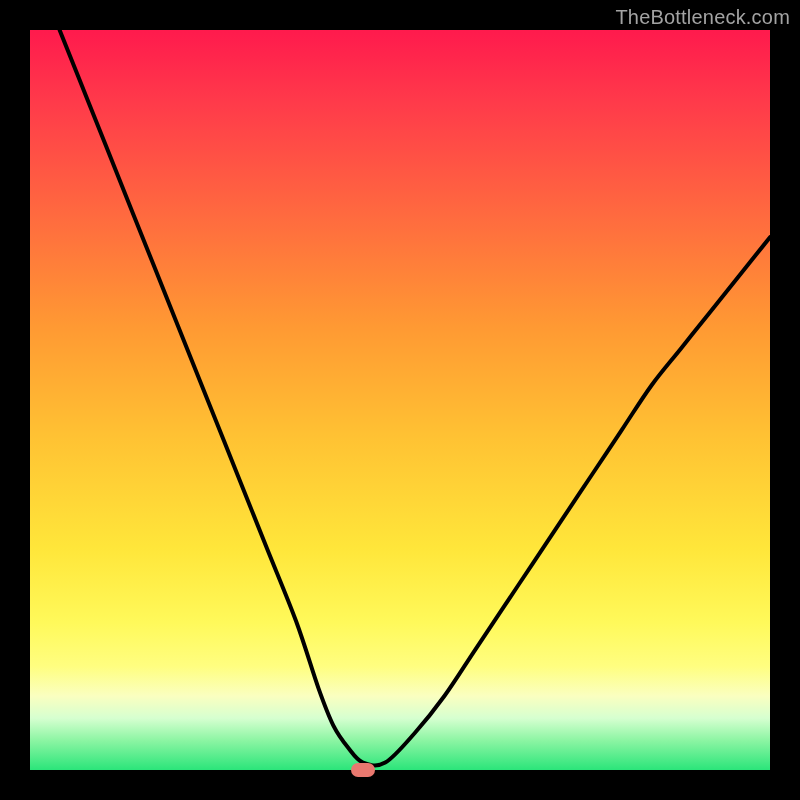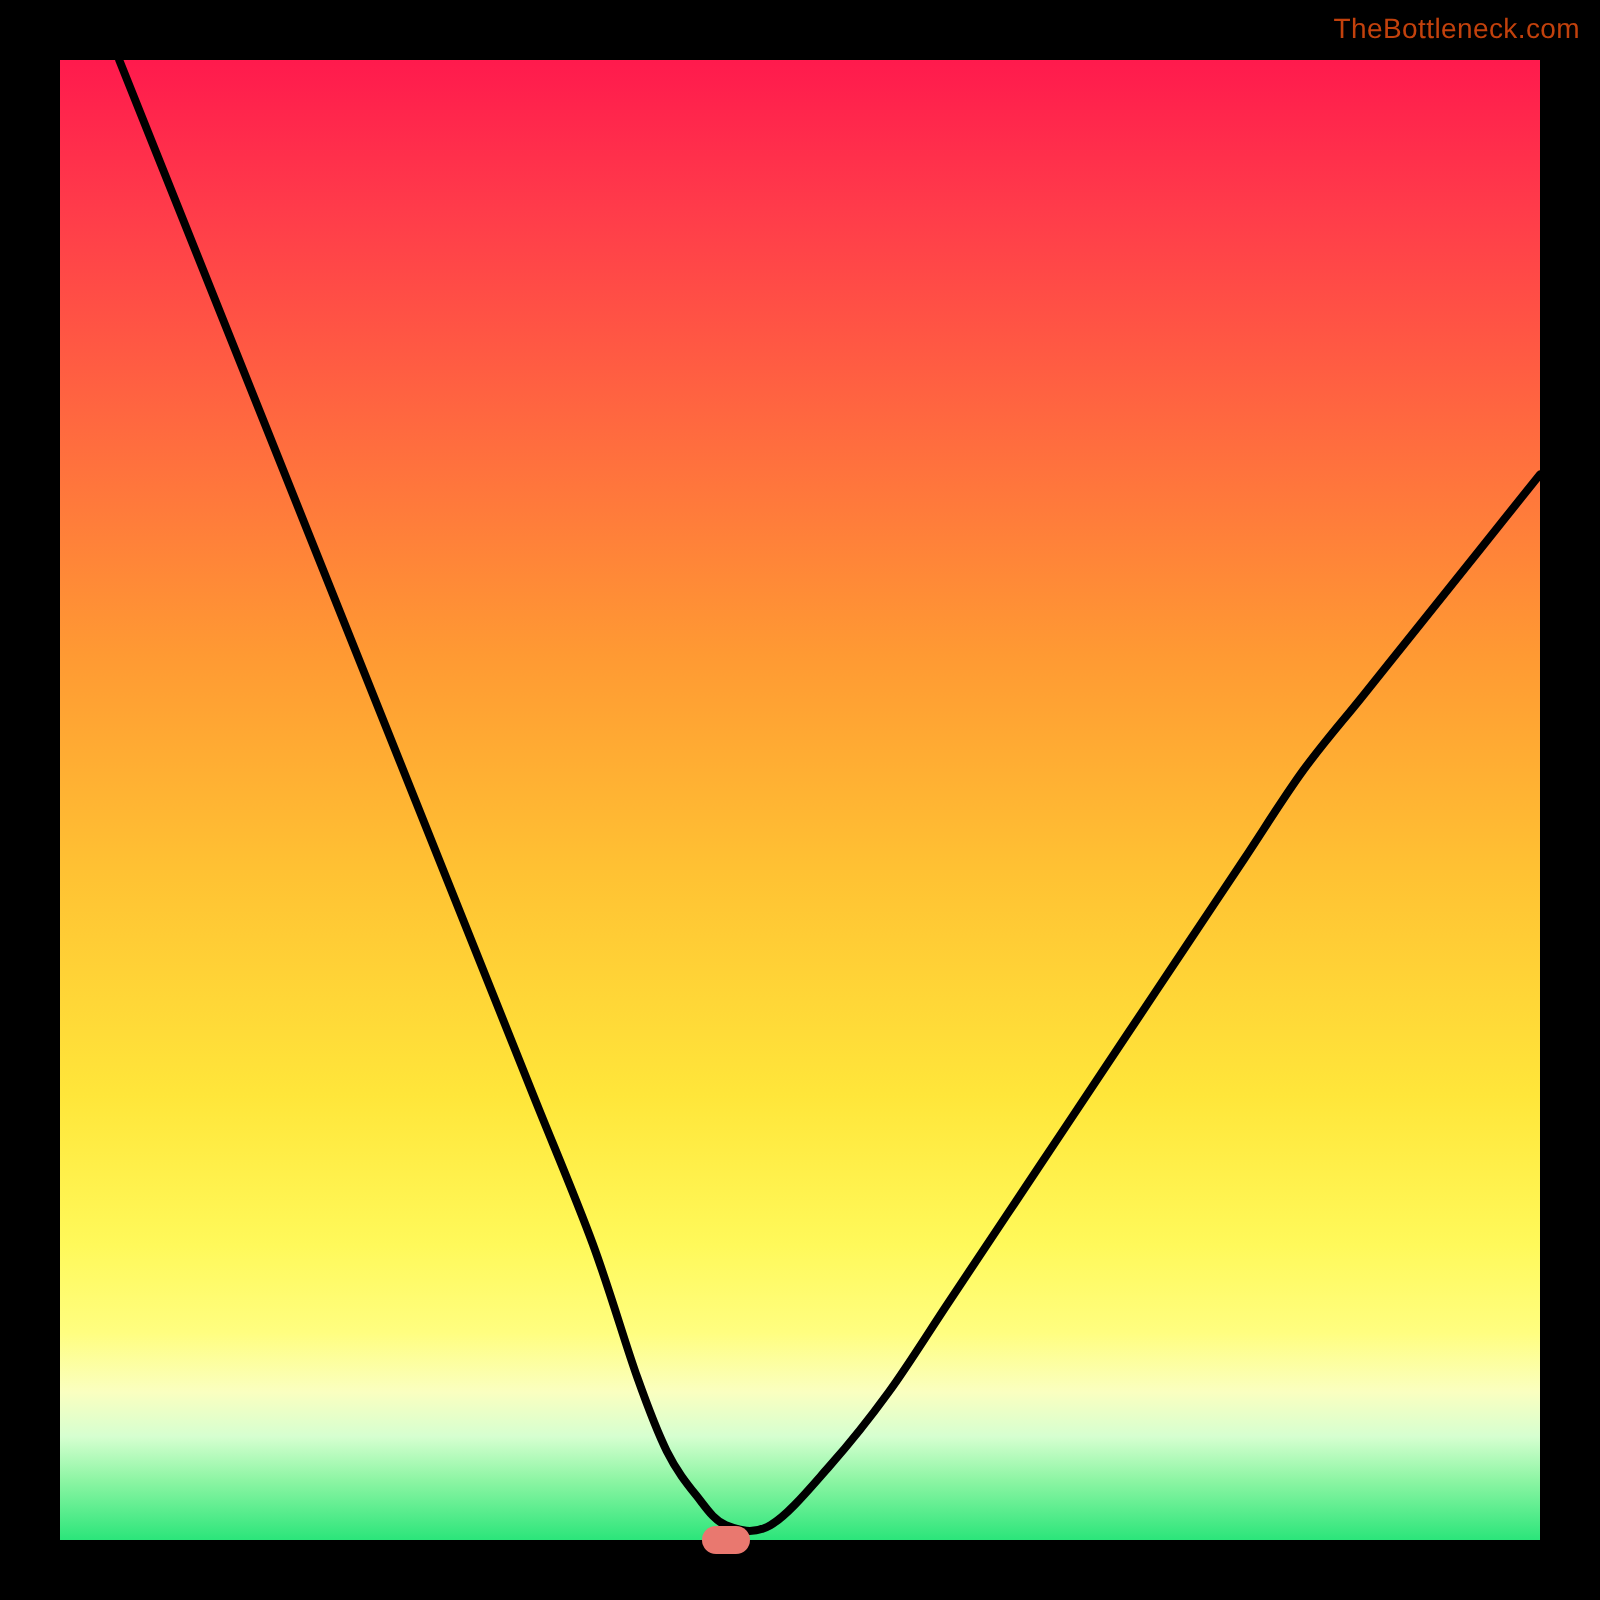--- a/index.html
+++ b/index.html
@@ -38,22 +38,22 @@
       #faffc0 90%,
       #d6ffd0 93%,
       #8cf5a3 96%,
       #2be57a 100%
     );
   }
   .watermark {
     position: absolute;
     top: 6px;
     right: 10px;
-    color: #c2410c;
-    font-size: 14px;
+    color: #a3a3a3;
+    font-size: 20px;
     font-weight: 500;
     letter-spacing: 0.2px;
     white-space: nowrap;
   }
   .svg-layer {
     position: absolute;
     left: 30px;
     top: 30px;
     width: 740px;
     height: 740px;

